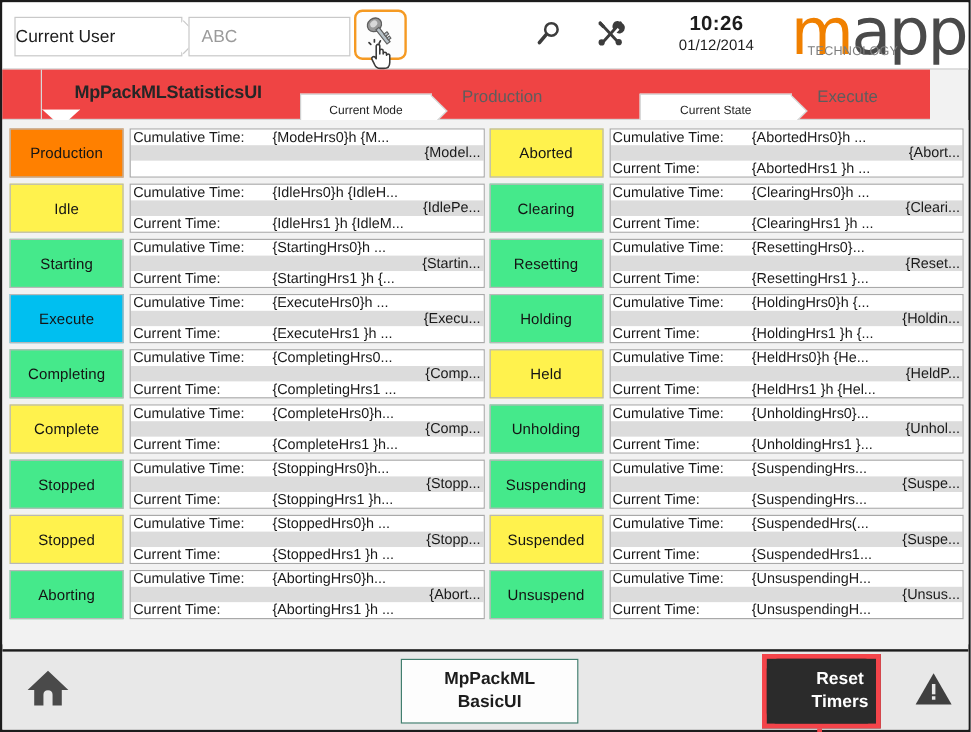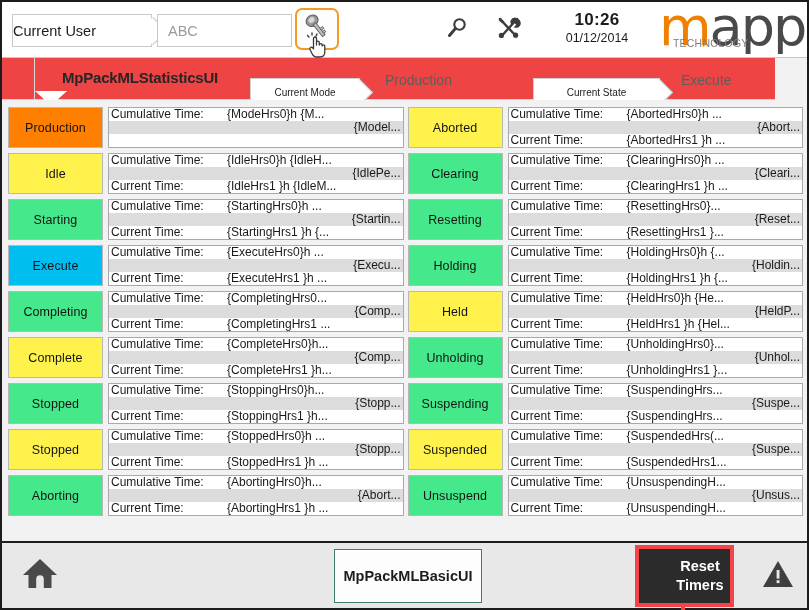--- a/index.html
+++ b/index.html
@@ -187,21 +187,21 @@
   .foot-home {
     position: absolute; left: 8px; top: 8px;
     width: 60px; height: 50px;
     display: flex; align-items: center; justify-content: center;
   }
   .foot-nav {
     position: absolute; left: 332px; top: 6px;
     width: 148px; height: 54px;
     background: #fdfdfd;
     border: 1px solid #417e6e;
-    display: flex; 
+    display: flex; flex-direction: column;
     align-items: center; justify-content: center;
     font-size: 14.5px; font-weight: bold; color: #1c1c1c;
     line-height: 19px;
   }
   .reset-wrap {
     position: absolute; left: 633px; top: 2px;
     width: 99px; height: 62px;
     border: 4px solid #f4444a;
     background: #2b2b2b;
   }

